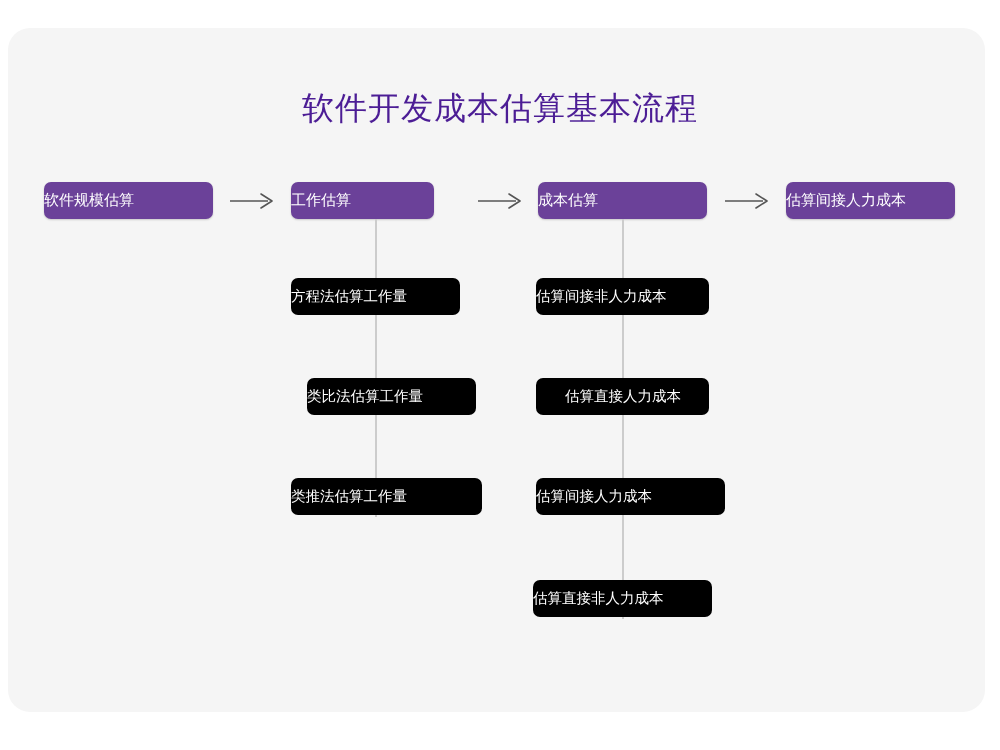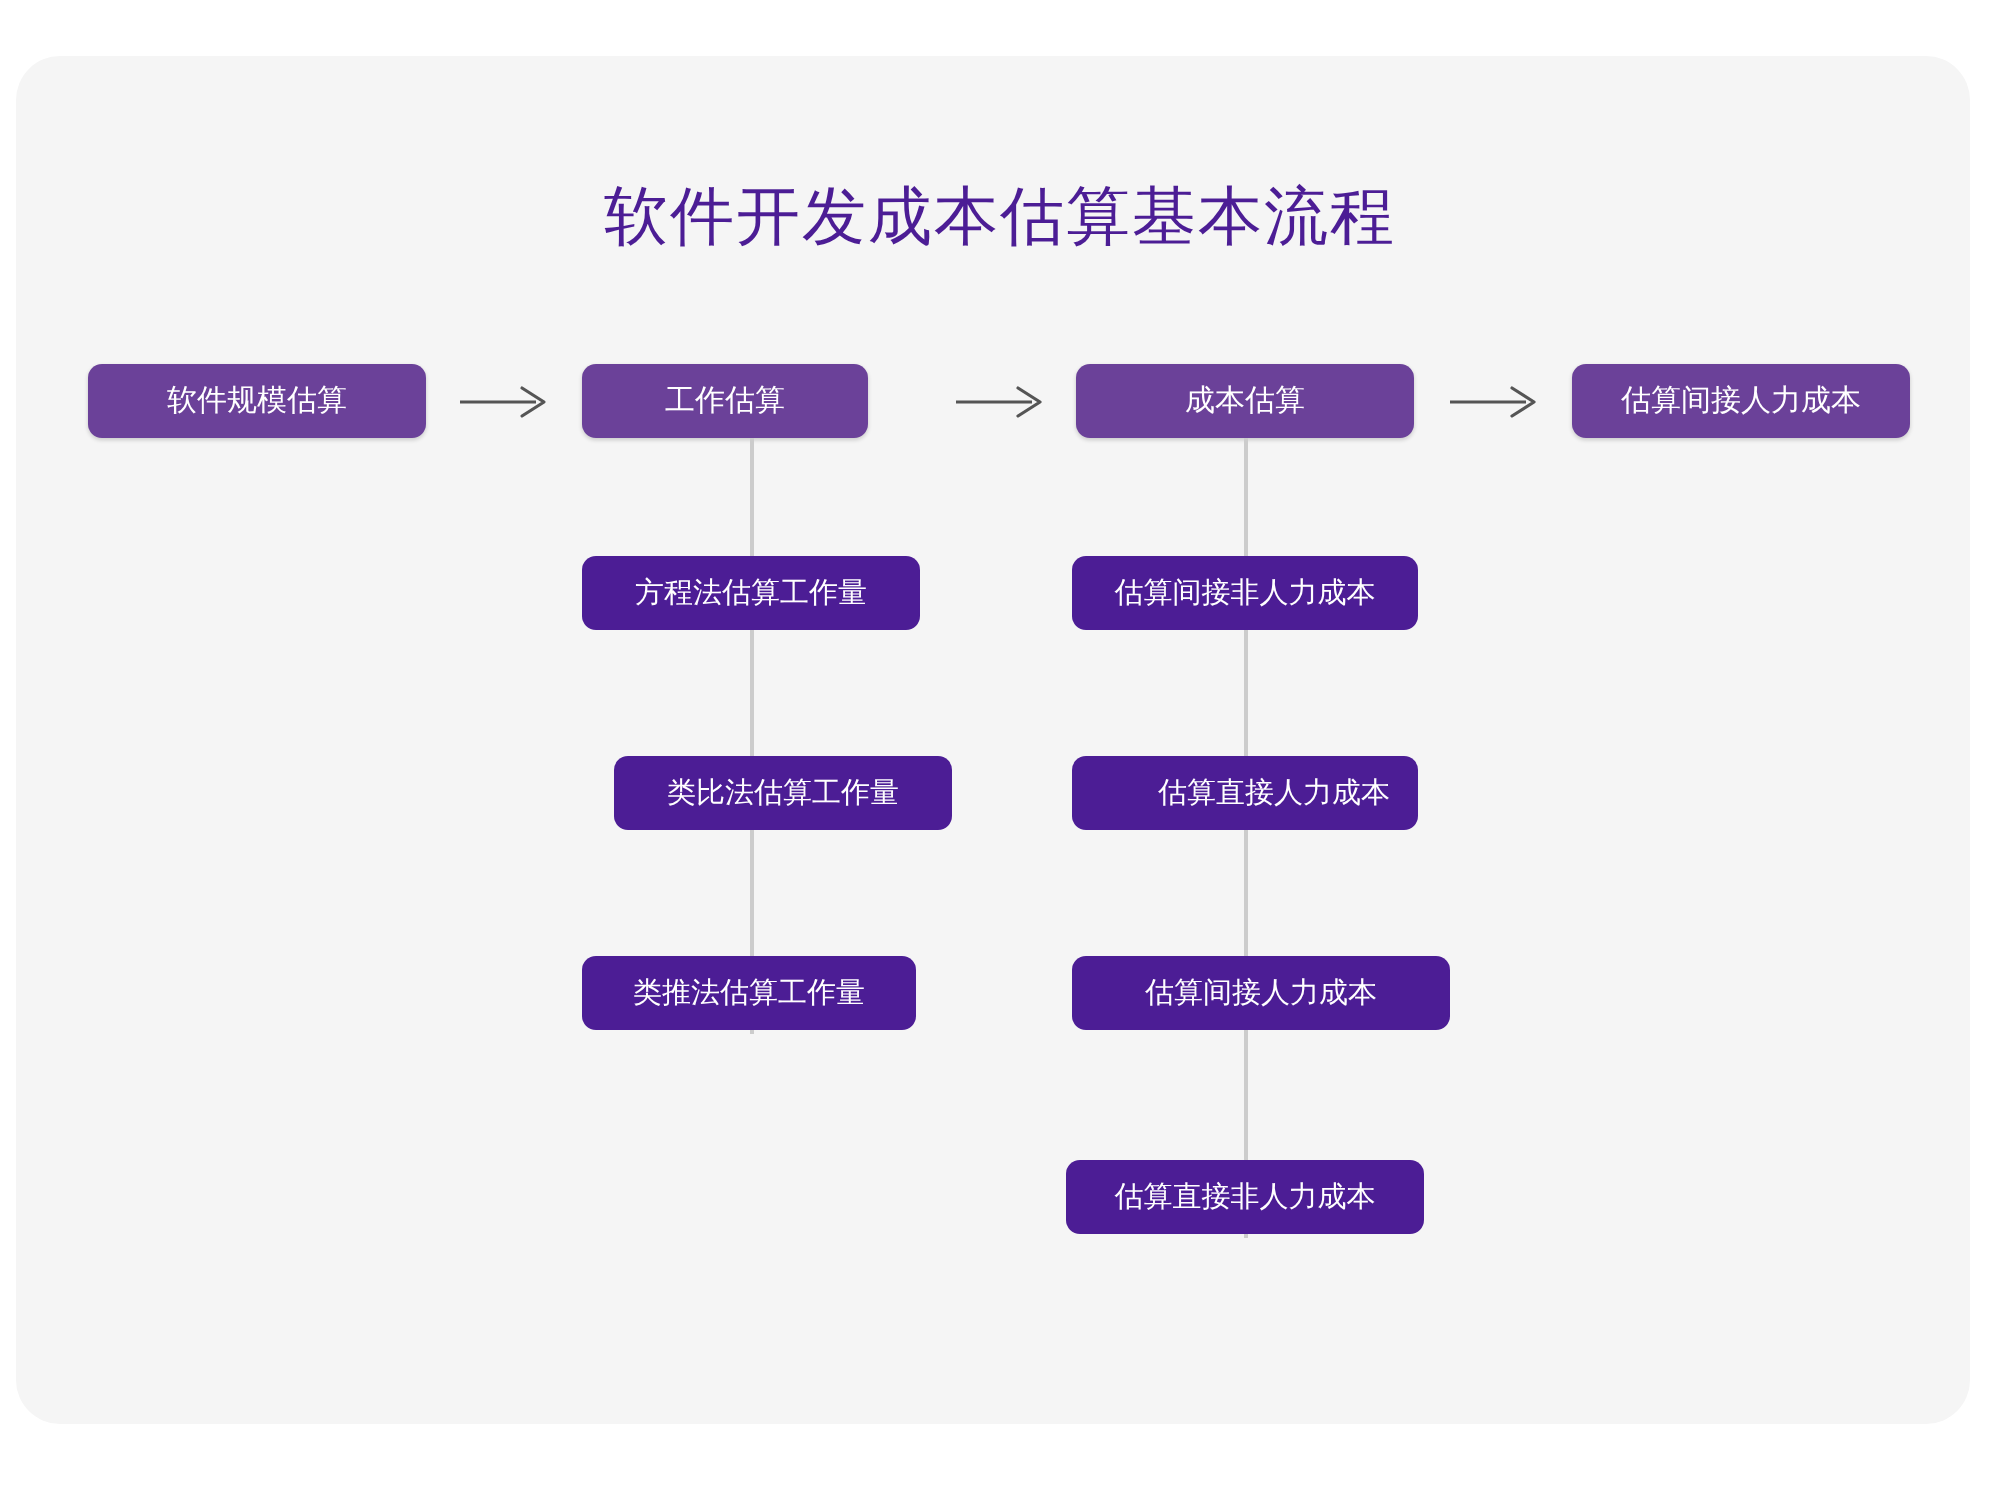--- a/index.html
+++ b/index.html
@@ -38,48 +38,47 @@
     letter-spacing: 1px;
     white-space: nowrap;
   }
 
   
   .node {
     position: absolute;
     box-sizing: border-box;
     display: flex;
     align-items: center;
-    justify-content: center;
     border-radius: 7px;
     color: #ffffff;
     white-space: nowrap;
     user-select: none;
   }
   .node.primary {
     background: #6b4199;
     font-size: 15px;
     height: 37px;
     box-shadow: 0 1px 2px rgba(0,0,0,0.18);
   }
   .node.sub {
-    background: #4c1d95;
+    background: #000000;
     font-size: 14.5px;
     height: 37px;
   }
 
   
   #node-size-est      { left: 44px;  top: 182px; width: 169px; }
   #node-effort-est    { left: 291px; top: 182px; width: 143px; }
   #node-cost-est      { left: 538px; top: 182px; width: 169px; }
   #node-final-cost    { left: 786px; top: 182px; width: 169px; }
 
   
   #node-equation-method { left: 291px; top: 278px; width: 169px; }
   #node-analogy-method  { left: 291px; top: 378px; width: 169px; margin-left: 16px; }
-  #node-inference-method{ left: 291px; top: 478px; width: 167px; }
+  #node-inference-method{ left: 291px; top: 478px; width: 191px; }
 
   
   #node-indirect-nonlabor { left: 536px; top: 278px; width: 173px; }
   #node-direct-labor      { left: 536px; top: 378px; width: 173px; padding-left: 29px; }
   #node-indirect-labor    { left: 536px; top: 478px; width: 189px; }
   #node-direct-nonlabor   { left: 533px; top: 580px; width: 179px; }
 
   
   .flow-arrow {
     position: absolute;

